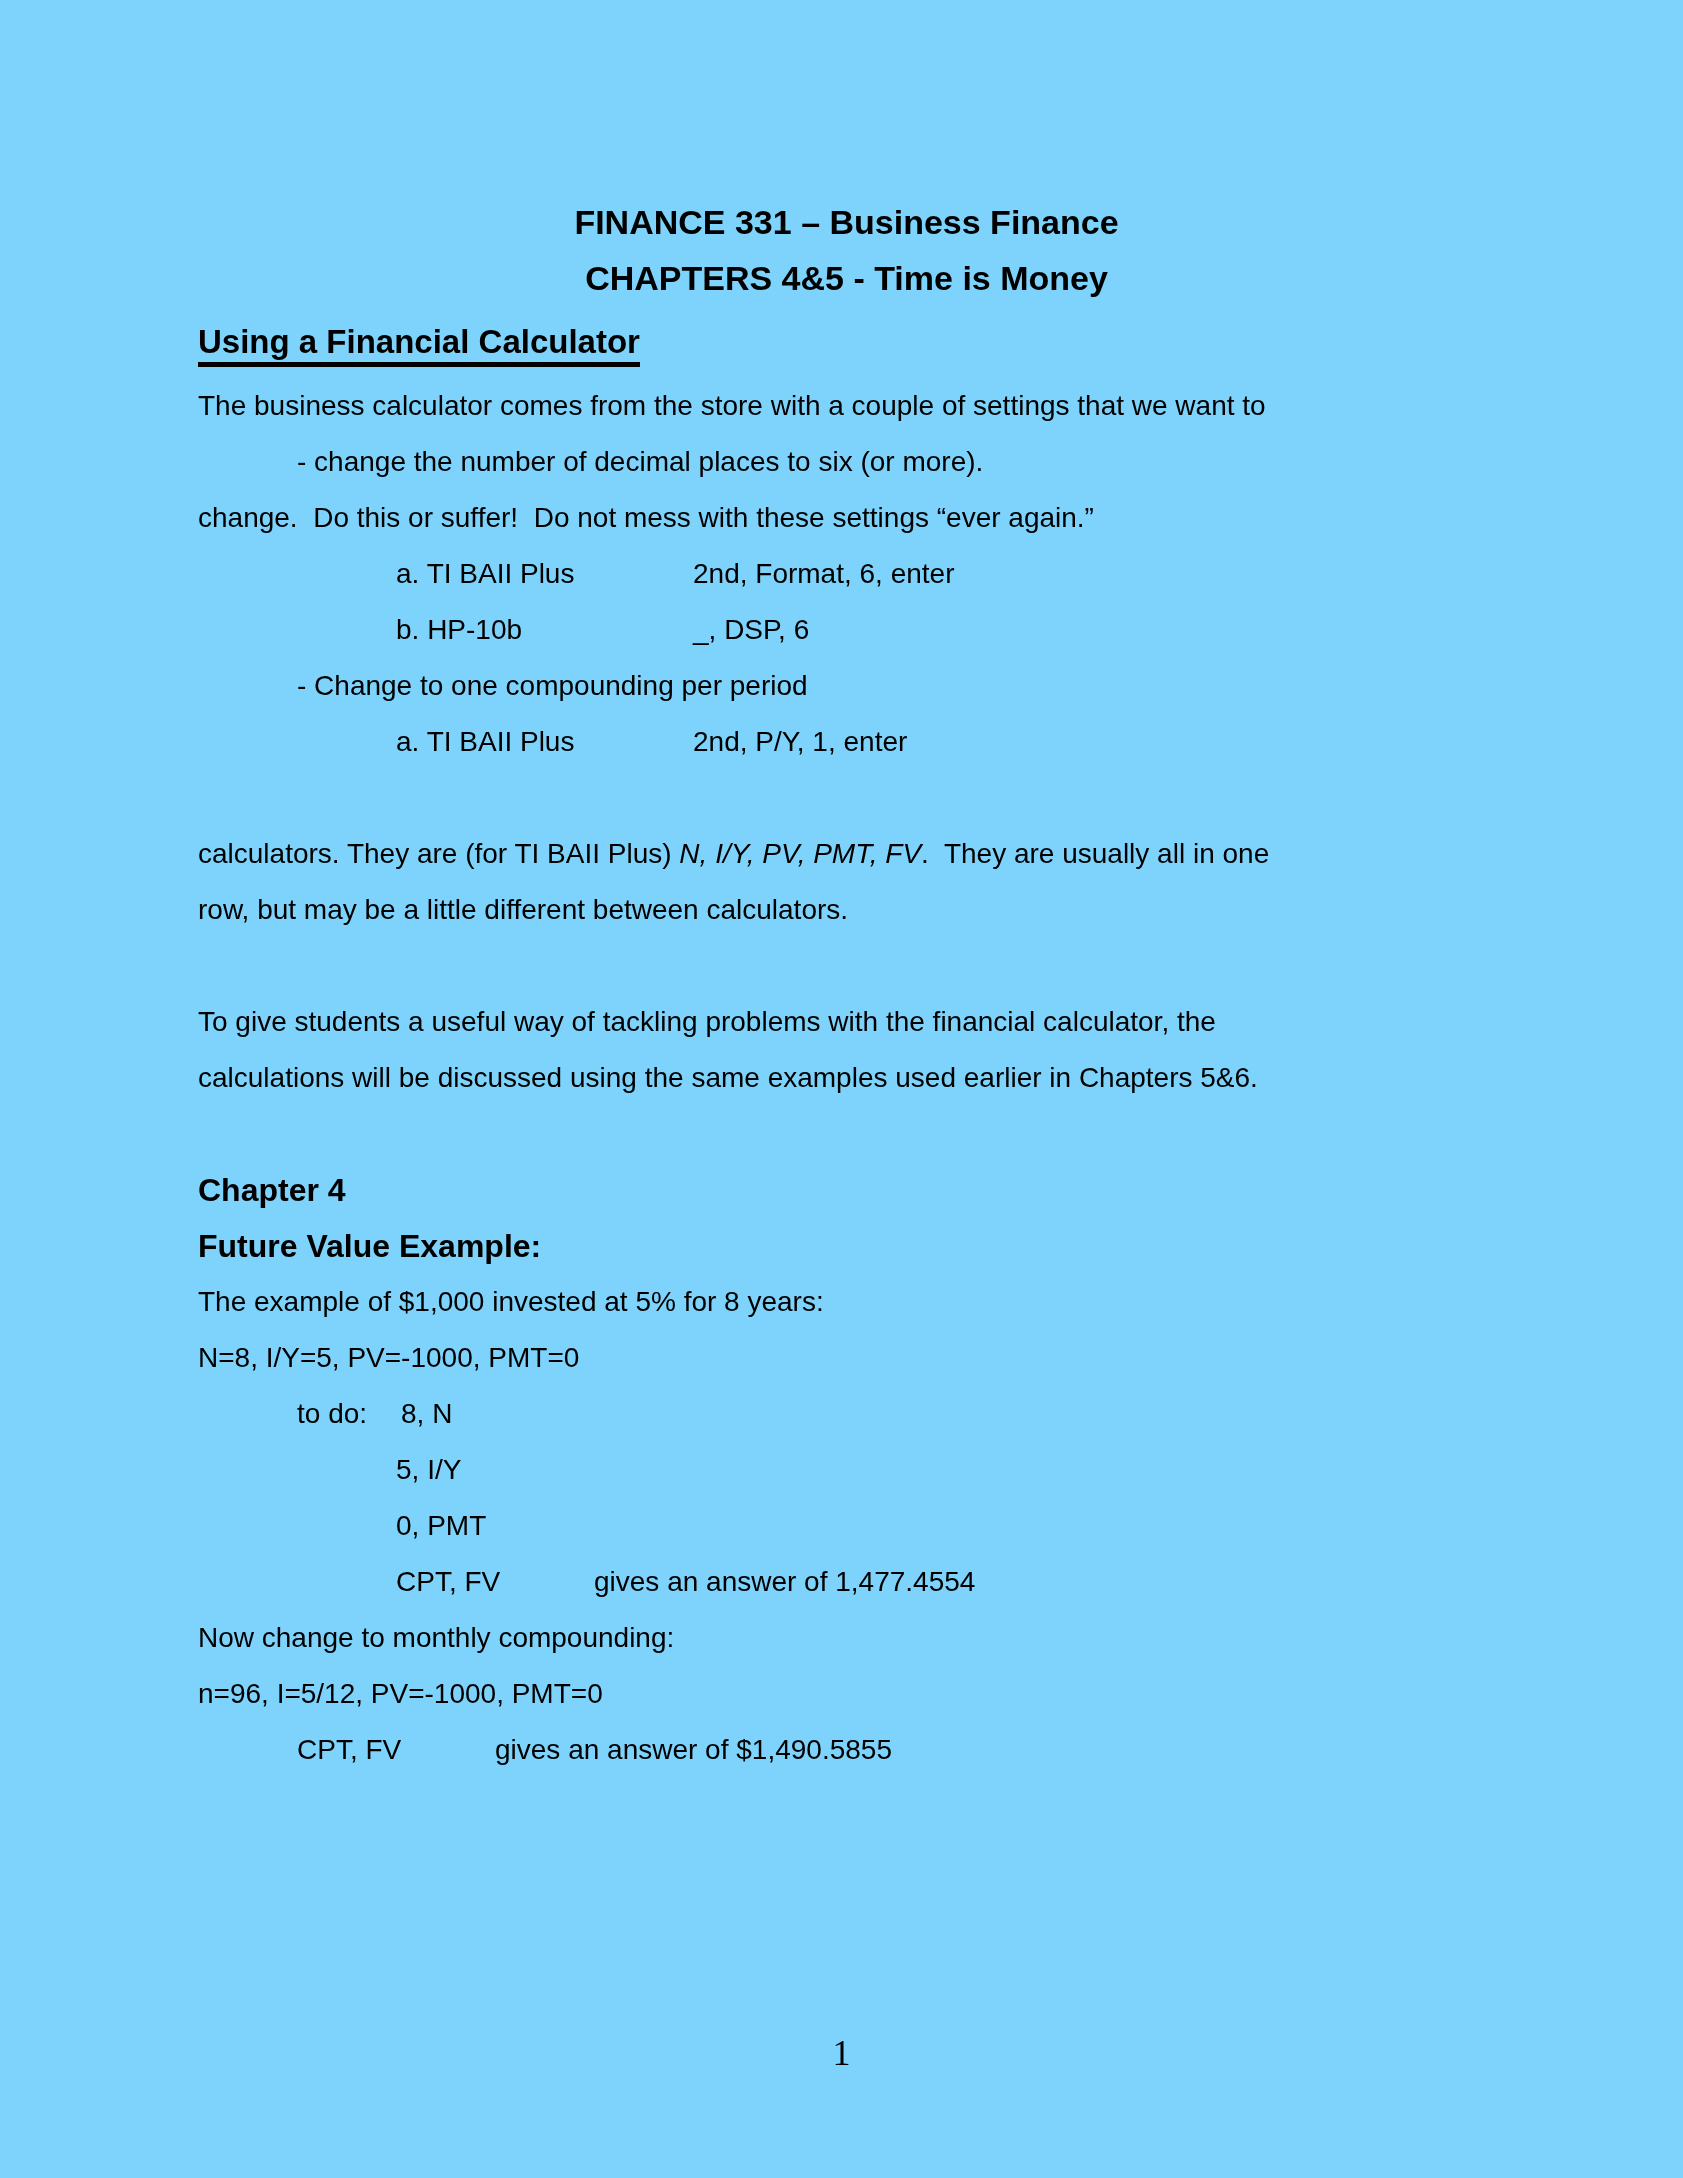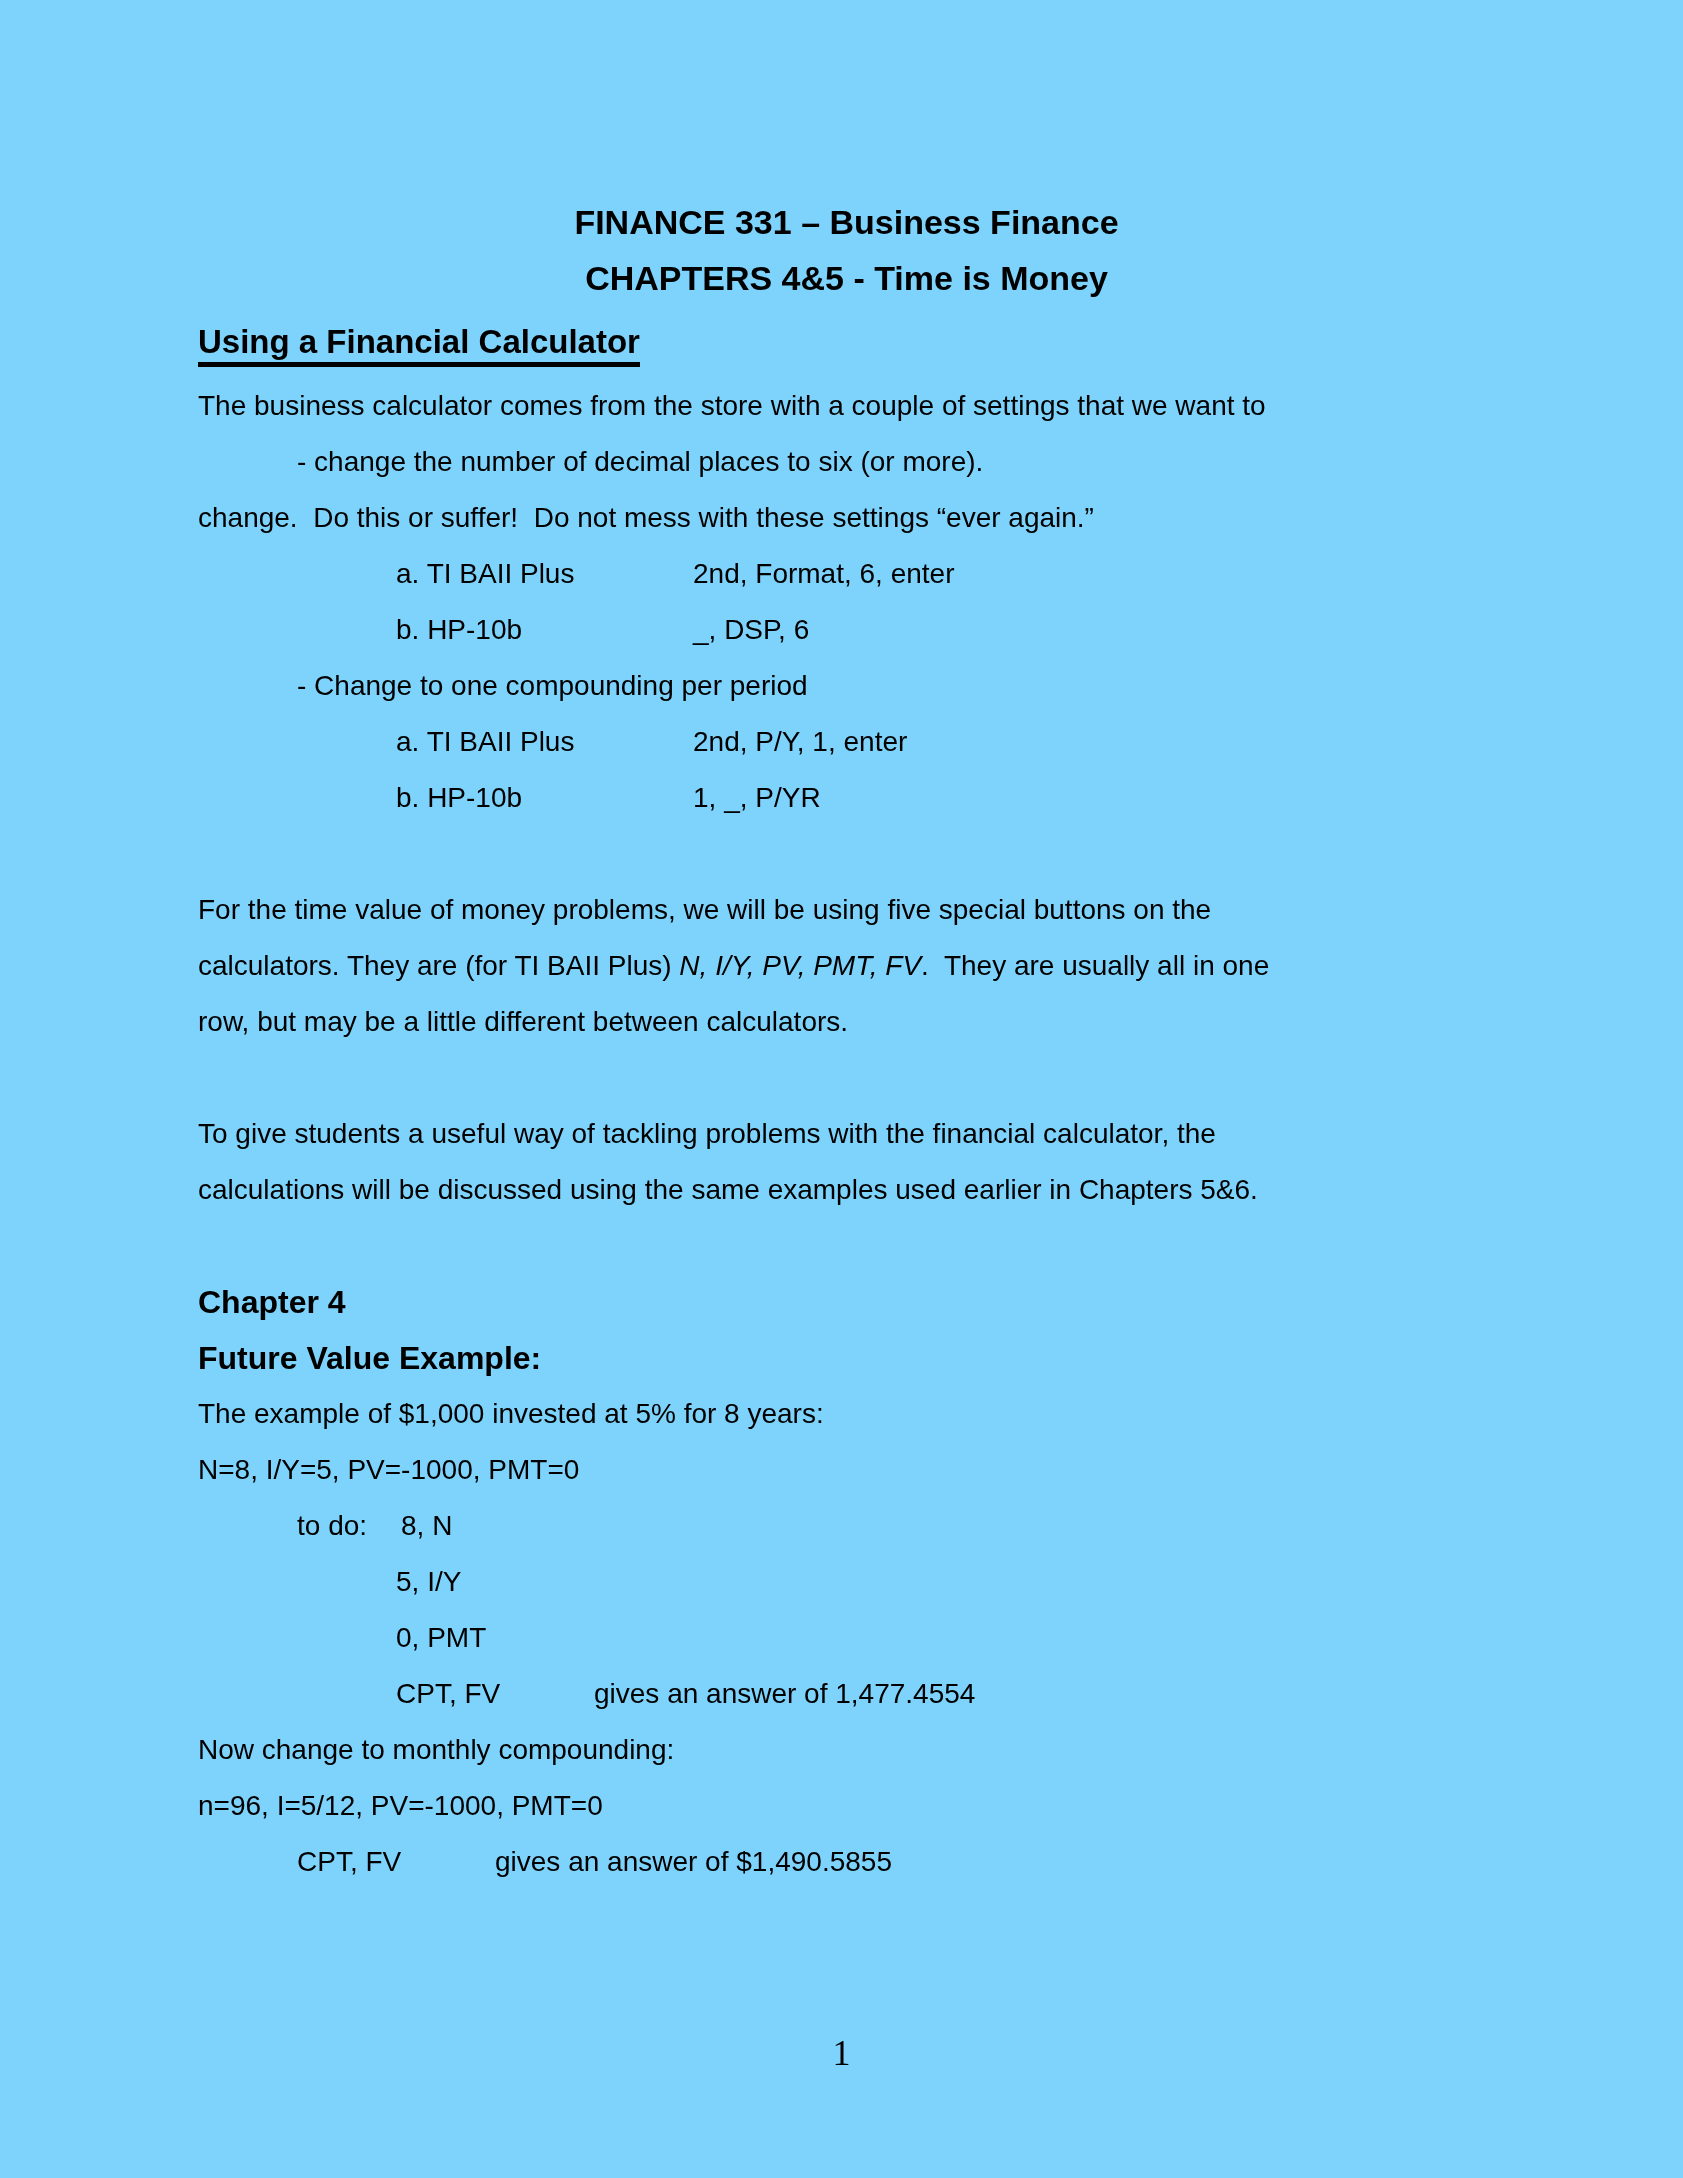--- a/index.html
+++ b/index.html
@@ -88,25 +88,23 @@
     <div class="line">change.  Do this or suffer!  Do not mess with these settings “ever again.”</div>
 
     <div class="line ind2"><span class="col-label">a. TI BAII Plus</span><span>2nd, Format, 6, enter</span></div>
 
     <div class="line ind2"><span class="col-label">b. HP-10b</span><span>_, DSP, 6</span></div>
 
     <div class="line ind1">- Change to one compounding per period</div>
 
     <div class="line ind2"><span class="col-label">a. TI BAII Plus</span><span>2nd, P/Y, 1, enter</span></div>
 
-    <div class="line ind2"><span class="col-label">b. HP-10b</span><span>1, _, P/YR</span></div>
 
     <div class="blank"></div>
 
-    <div class="line">For the time value of money problems, we will be using five special buttons on the</div>
     <div class="line"><span>calculators. They are (for TI BAII Plus) </span><span class="italic">N, I/Y, PV, PMT, FV</span><span>.  They are usually all in one</span></div>
     <div class="line">row, but may be a little different between calculators.</div>
 
     <div class="blank"></div>
 
     <div class="line">To give students a useful way of tackling problems with the financial calculator, the</div>
     <div class="line">calculations will be discussed using the same examples used earlier in Chapters 5&amp;6.</div>
 
     <div class="blank"></div>
 

